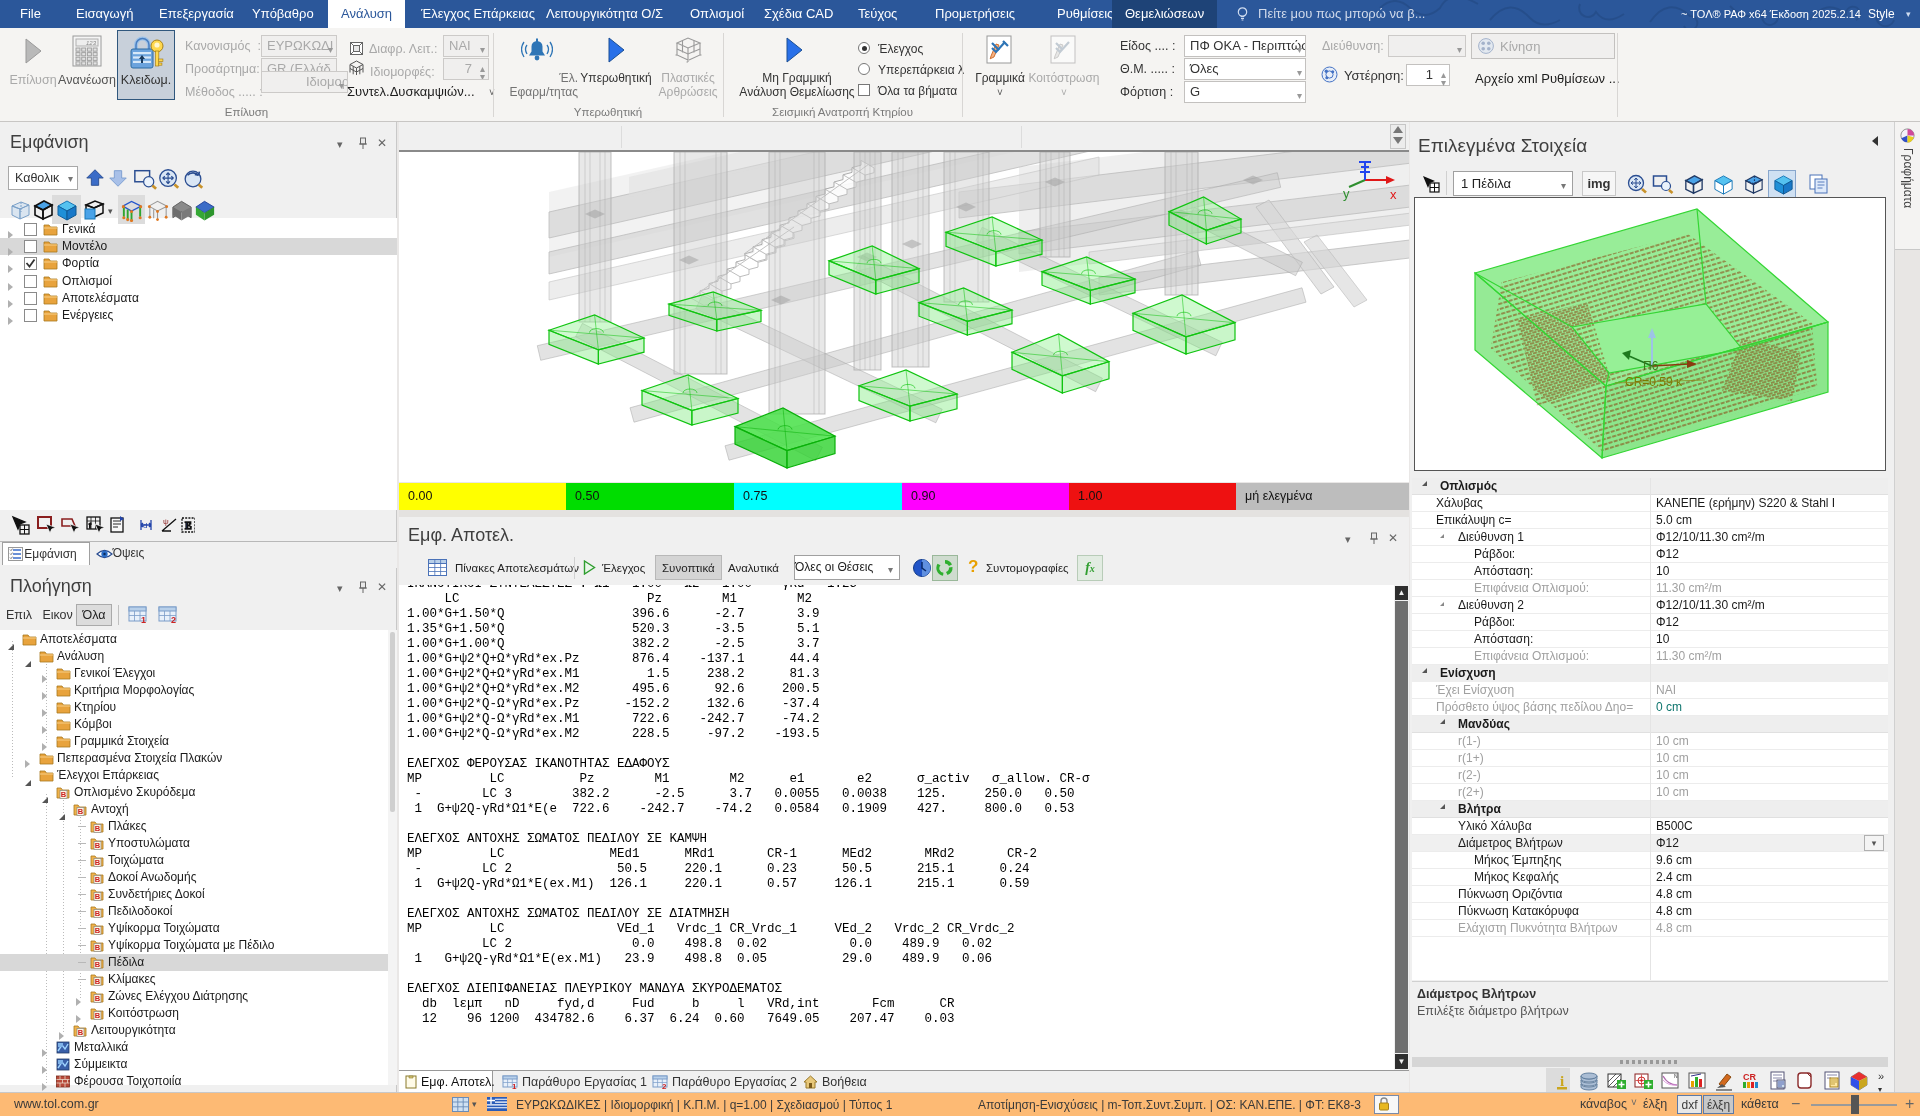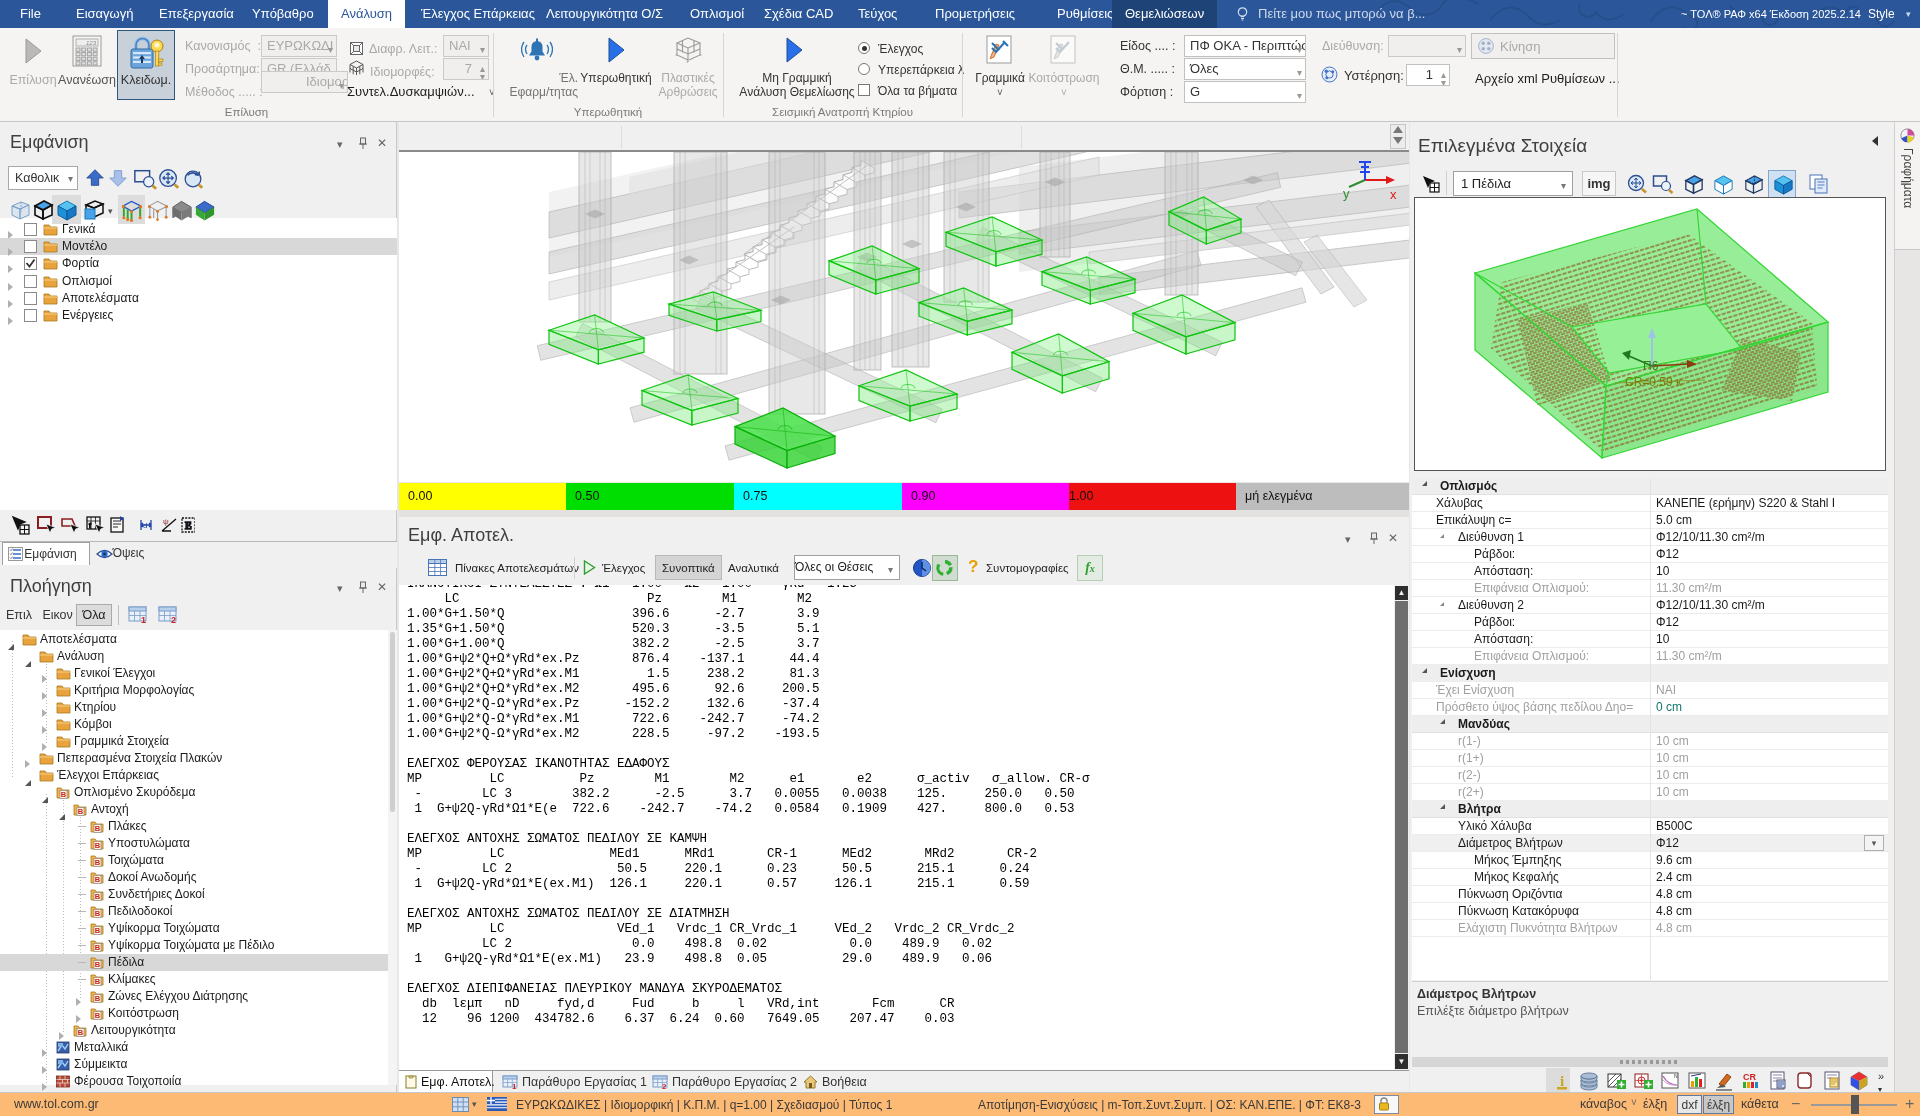--- a/index.html
+++ b/index.html
@@ -793,21 +793,21 @@
         <path d="M960,10 h12 M962,15 h8 M961,20 h10" stroke="#2244ee"></path>
 </g>
 <text x="944" y="46" font-size="13" fill="#2f8f2f">y</text>
       <text x="991" y="47" font-size="13" fill="#e01818">x</text>
     </svg>
   </div>
 <div class="abs" style="left:399px;top:483px;width:168px;height:27px;background:#ffff00;font-size:12.5px;color:#111;line-height:26px;padding-left:9px;">0.00</div>
 <div class="abs" style="left:566px;top:483px;width:168px;height:27px;background:#00dd00;font-size:12.5px;color:#111;line-height:26px;padding-left:9px;">0.50</div>
 <div class="abs" style="left:734px;top:483px;width:168px;height:27px;background:#00ffff;font-size:12.5px;color:#111;line-height:26px;padding-left:9px;">0.75</div>
 <div class="abs" style="left:902px;top:483px;width:168px;height:27px;background:#ff00ff;font-size:12.5px;color:#111;line-height:26px;padding-left:9px;">0.90</div>
-<div class="abs" style="left:1069px;top:483px;width:168px;height:27px;background:#ee1111;font-size:12.5px;color:#111;line-height:26px;padding-left:0;">1.00</div>
+<div class="abs" style="left:1069px;top:483px;width:168px;height:27px;background:#ee1111;font-size:12.5px;color:#111;line-height:26px;padding-left:9px;">1.00</div>
 <div class="abs" style="left:1236px;top:483px;width:173px;height:27px;background:#bdbdbd;font-size:12.5px;color:#111;line-height:26px;padding-left:9px;">μή ελεγμένα</div>
 <div class="abs" style="left:399px;top:510px;width:1010px;height:7px;background:#e4e2e0;"></div>
 <div class="abs" style="left:399px;top:517px;width:1010px;height:575px;background:#f0f0f0;">
     <div class="panel-title" style="left:9px;top:8px;">Εμφ. Αποτελ.</div>
     <div class="pt-icons" style="left:946px;top:16px;">▾</div>
     <svg class="abs" style="left:969px;top:15px;width:12px;height:13px;" viewBox="0 0 12 13">
       <g stroke="#666" fill="#e8e8e8" stroke-width="1">
         <rect x="3.5" y="1" width="5" height="6"></rect>
         <path d="M2,7 h8 M6,7 v5"></path>
       </g>

